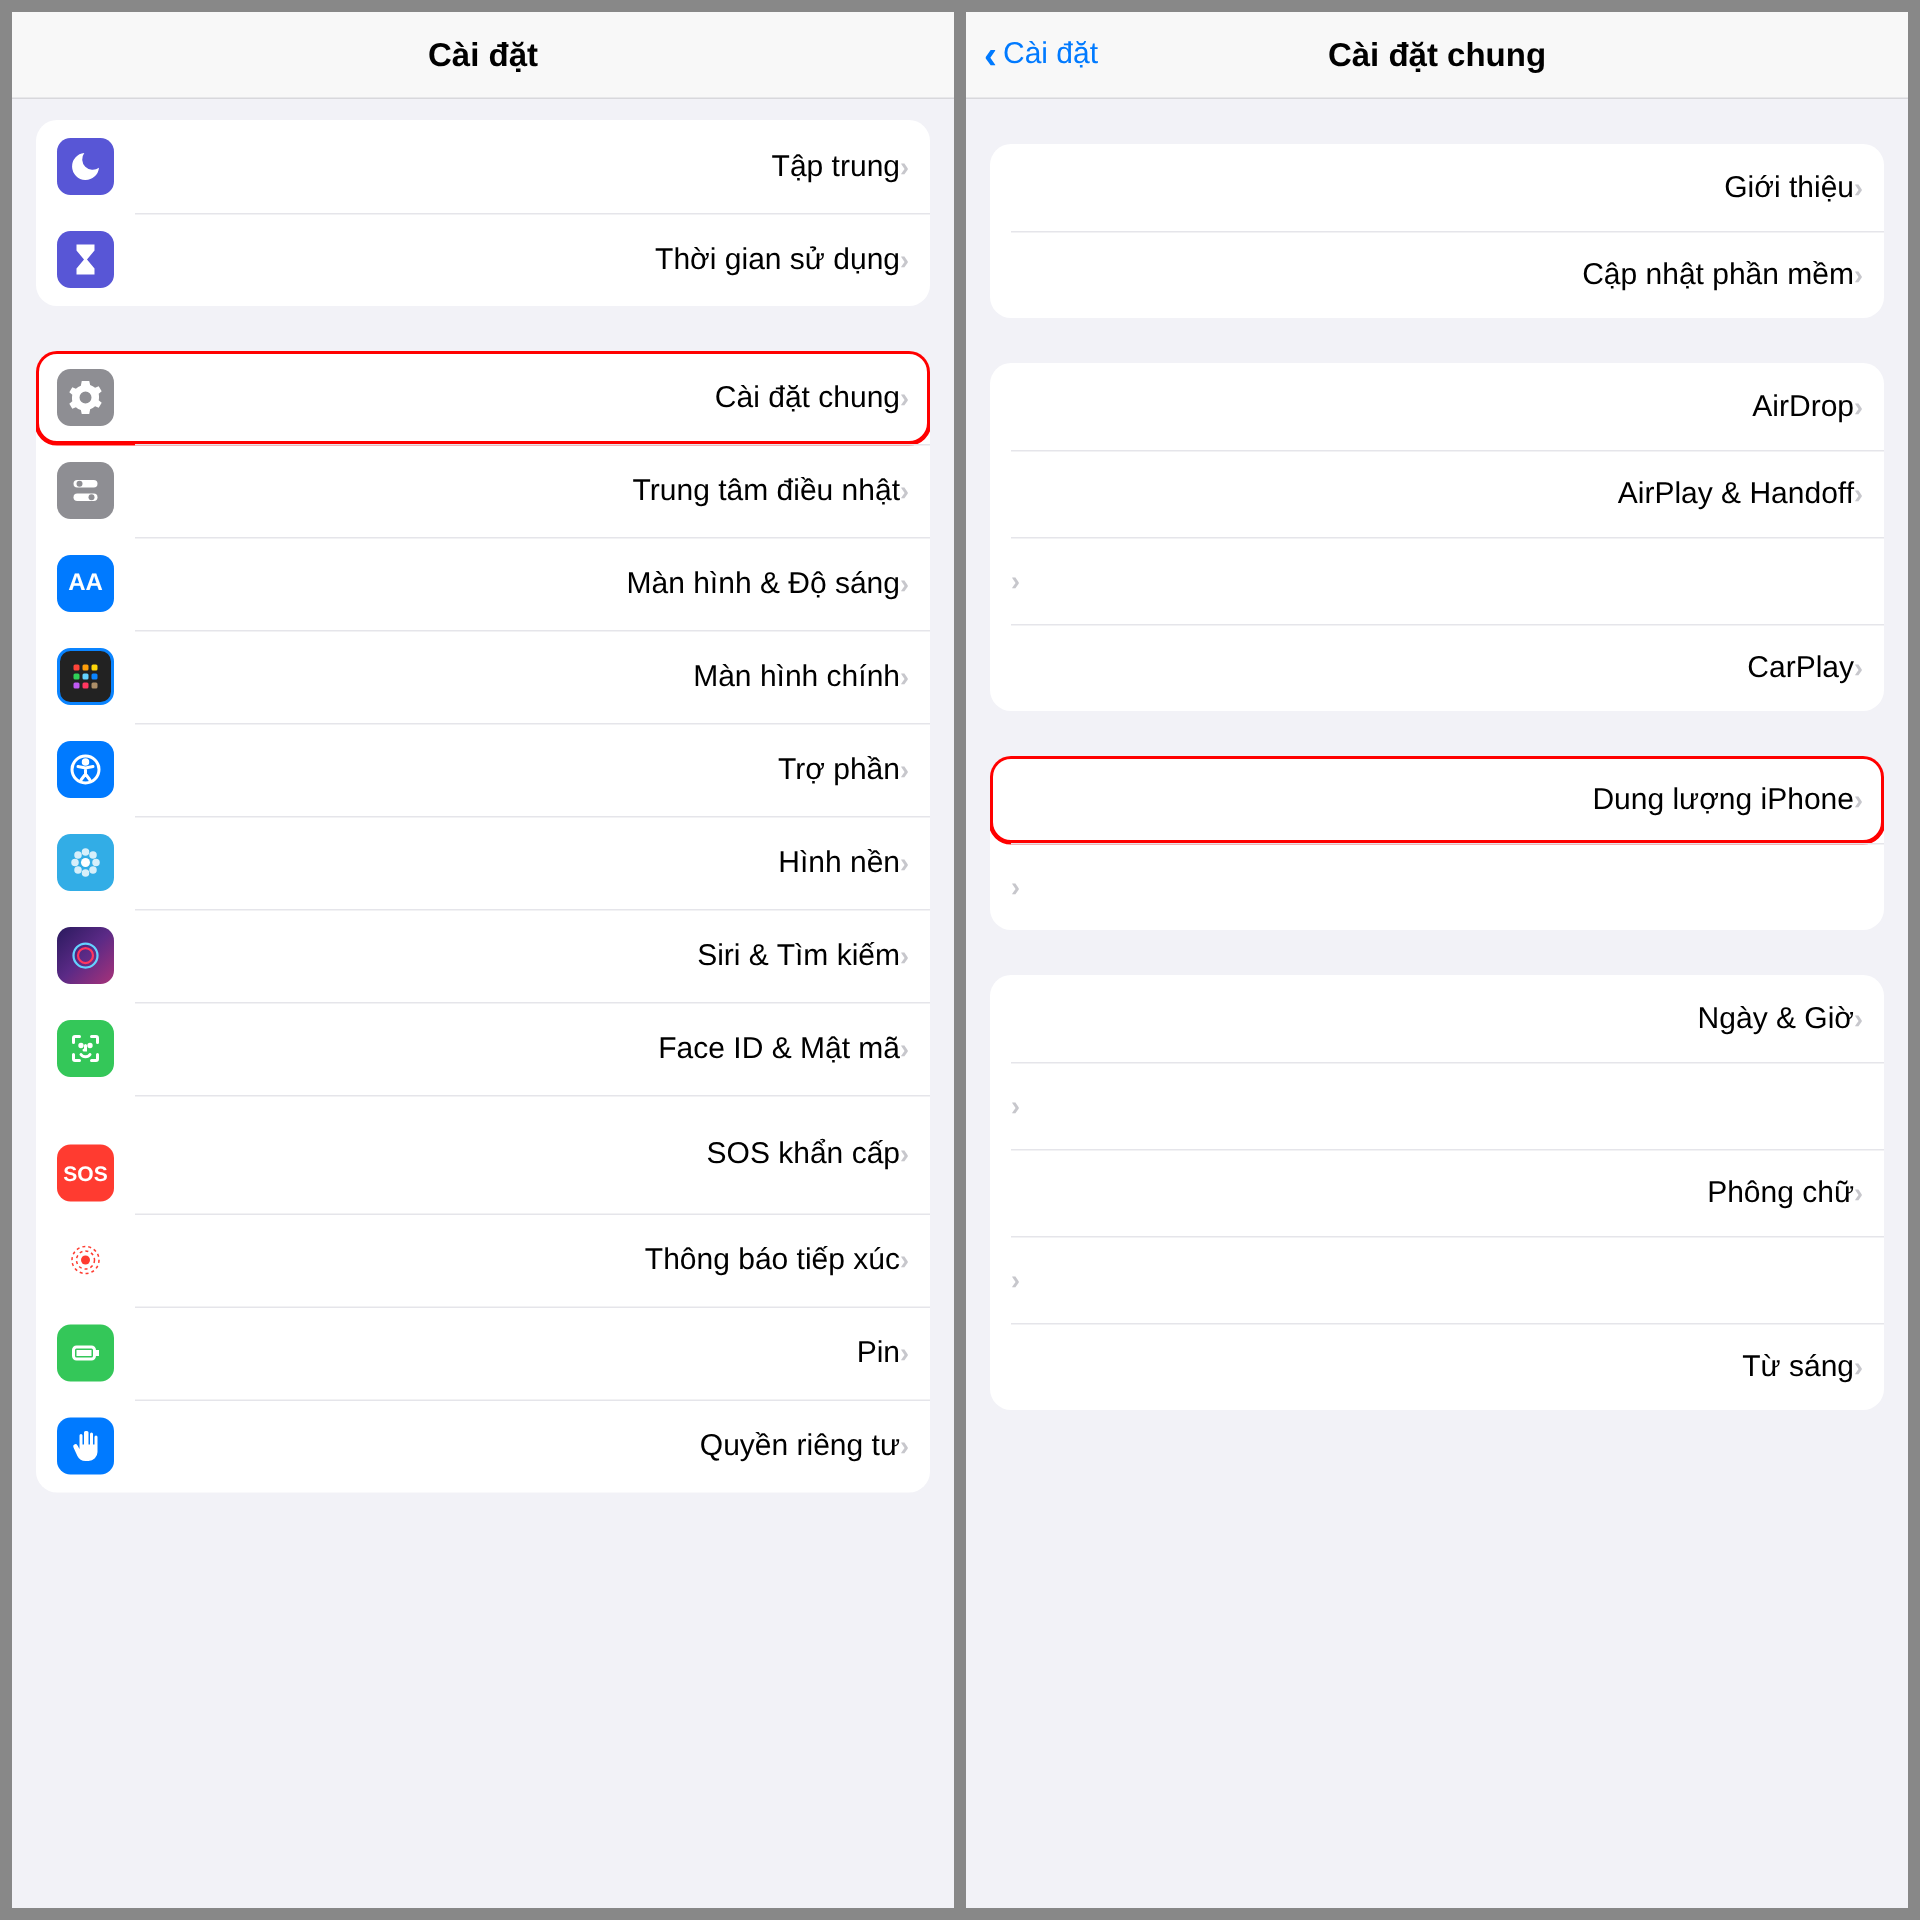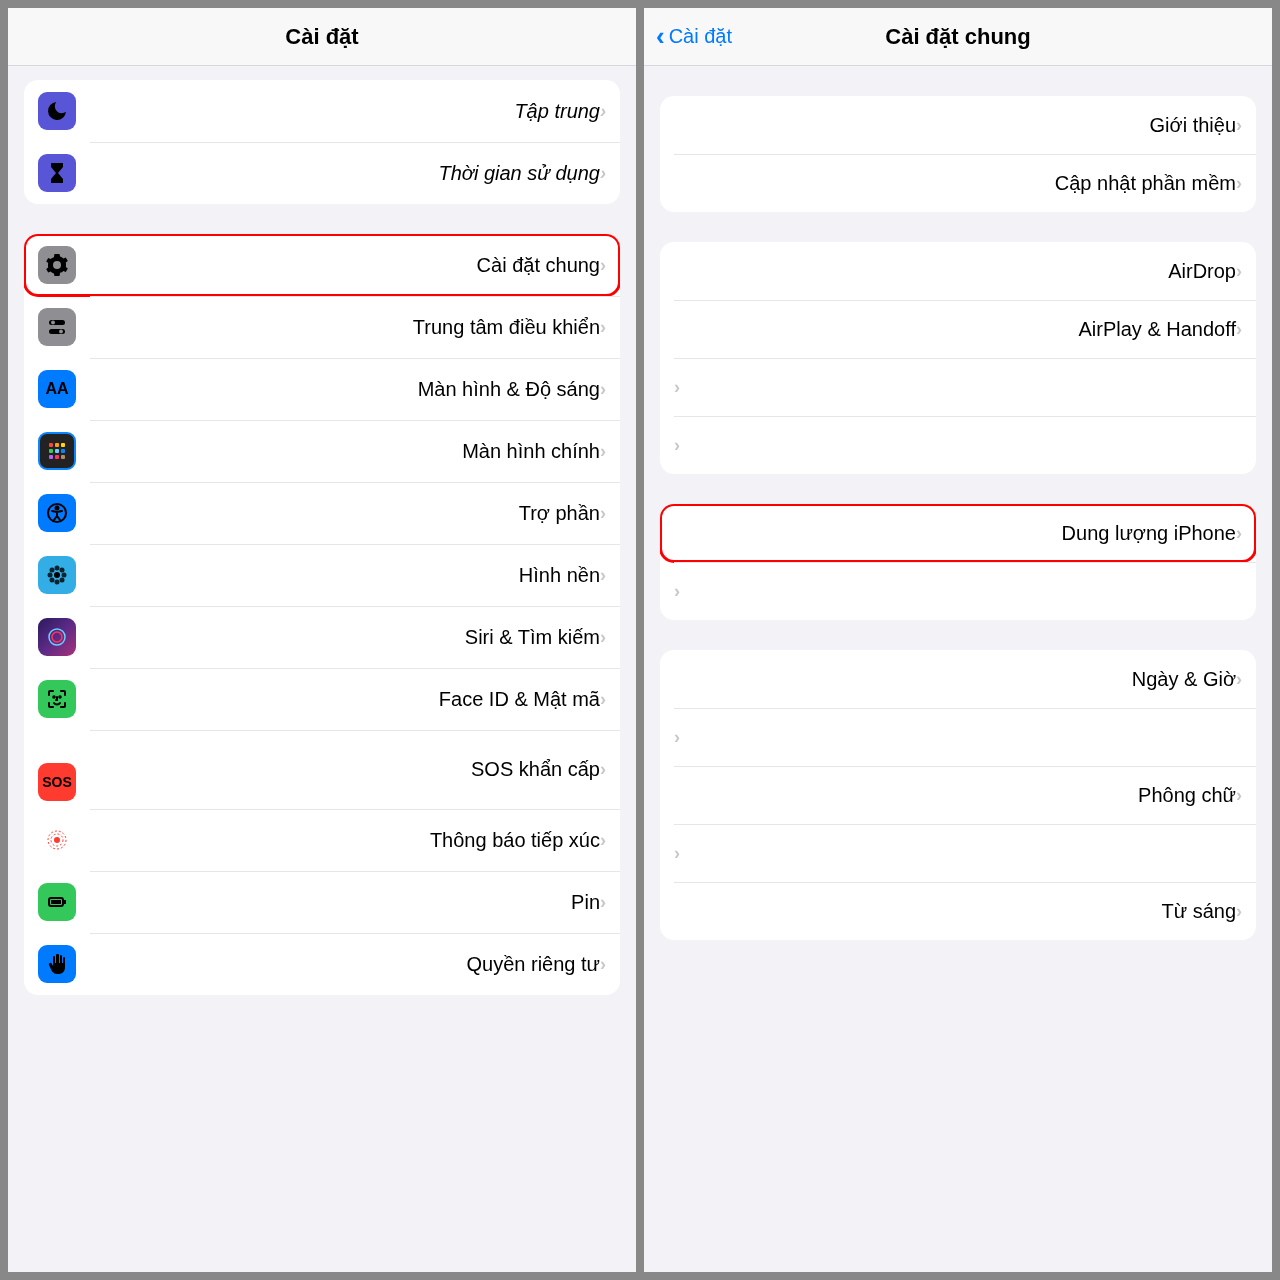--- a/index.html
+++ b/index.html
@@ -53,21 +53,21 @@
     flex: 1;
     overflow: auto;
     padding: 0 16px;
   }
   .group {
     background: #fff;
     border-radius: 14px;
     margin-top: 30px;
     overflow: hidden;
   }
-  .group.first { margin-top: 14px; font-style: italic; }
+  .group.first { margin-top: 14px; }
   .row {
     display: flex;
     align-items: center;
     min-height: 58px;
     padding: 8px 14px;
     position: relative;
     cursor: pointer;
   }
   .group.icons .row { min-height: 62px; }
   .row + .row::before {
@@ -81,21 +81,21 @@
   .group.icons .row + .row::before { left: 66px; }
   .group.plain .row + .row::before { left: 14px; }
   .icon-wrap {
     width: 38px;
     height: 38px;
     border-radius: 9px;
     margin-right: 14px;
     display: flex;
     align-items: center;
     justify-content: center;
-    color: #000000;
+    color: #ffffff;
     font-size: 20px;
     flex-shrink: 0;
   }
   .label {
     flex: 1;
     font-size: 20px;
     color: #000;
     font-weight: 400;
   }
   .chevron {
@@ -164,21 +164,21 @@
       </div>
       <div class="row">
         <div class="icon-wrap bg-gray">
           <svg viewBox="0 0 24 24" fill="currentColor">
               <rect x="4" y="5" width="16" height="5" rx="2.5"></rect>
               <rect x="4" y="14" width="16" height="5" rx="2.5"></rect>
               <circle cx="8" cy="7.5" r="2" fill="#8e8e93"></circle>
               <circle cx="16" cy="16.5" r="2" fill="#8e8e93"></circle>
             </svg>
         </div>
-        <div class="label">Trung tâm điều khiển</div>
+        <div class="label">Trung tâm điều nhật</div>
         <div class="chevron">›</div>
       </div>
       <div class="row">
         <div class="icon-wrap bg-blue" style="font-weight:700;font-size:16px;">AA</div>
         <div class="label">Màn hình &amp; Độ sáng</div>
         <div class="chevron">›</div>
       </div>
       <div class="row">
         <div class="icon-wrap bg-multi" style="background:#222;border:2px solid #0a84ff;">
           <div class="dots3x3">
@@ -314,20 +314,21 @@
         <div class="chevron">›</div>
       </div>
       <div class="row">
         <div class="label">AirPlay &amp; Handoff</div>
         <div class="chevron">›</div>
       </div>
       <div class="row">
         <div class="chevron">›</div>
       </div>
       <div class="row">
+        <div class="label">CarPlay</div>
         <div class="chevron">›</div>
       </div>
     </div>
 
     <div class="group plain">
       <div class="row highlight">
         <div class="label">Dung lượng iPhone</div>
         <div class="chevron">›</div>
       </div>
       <div class="row">

